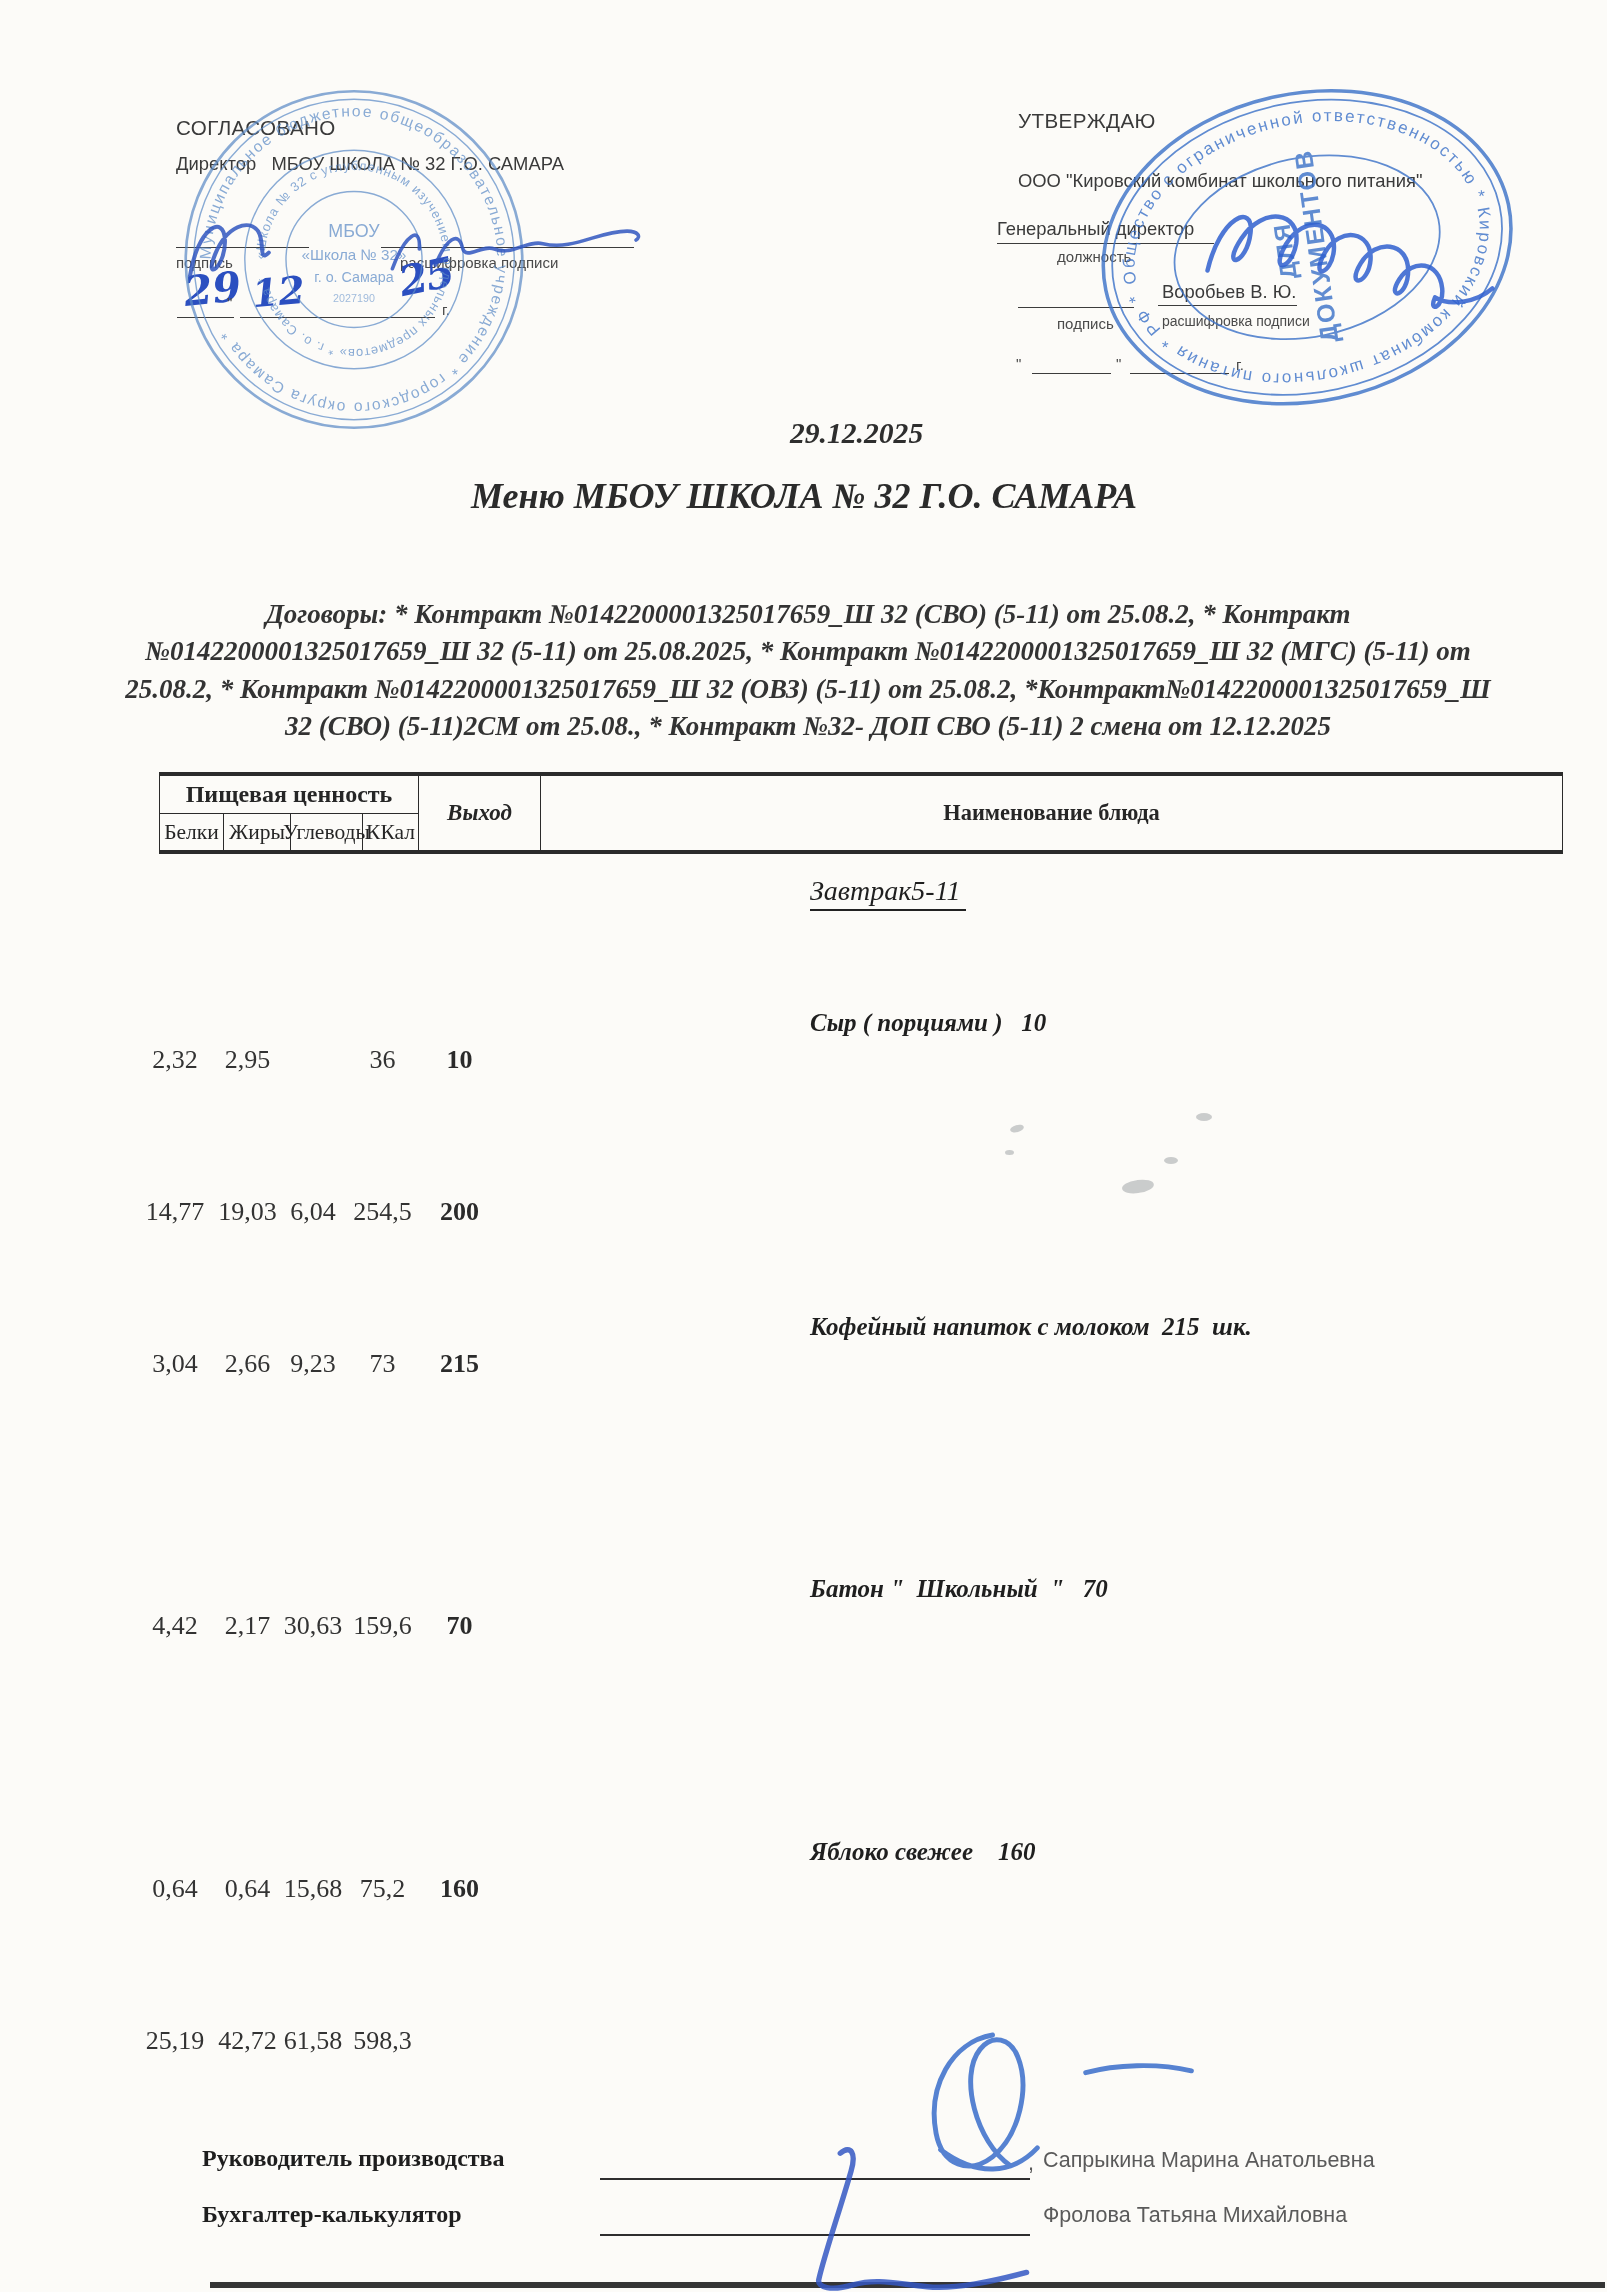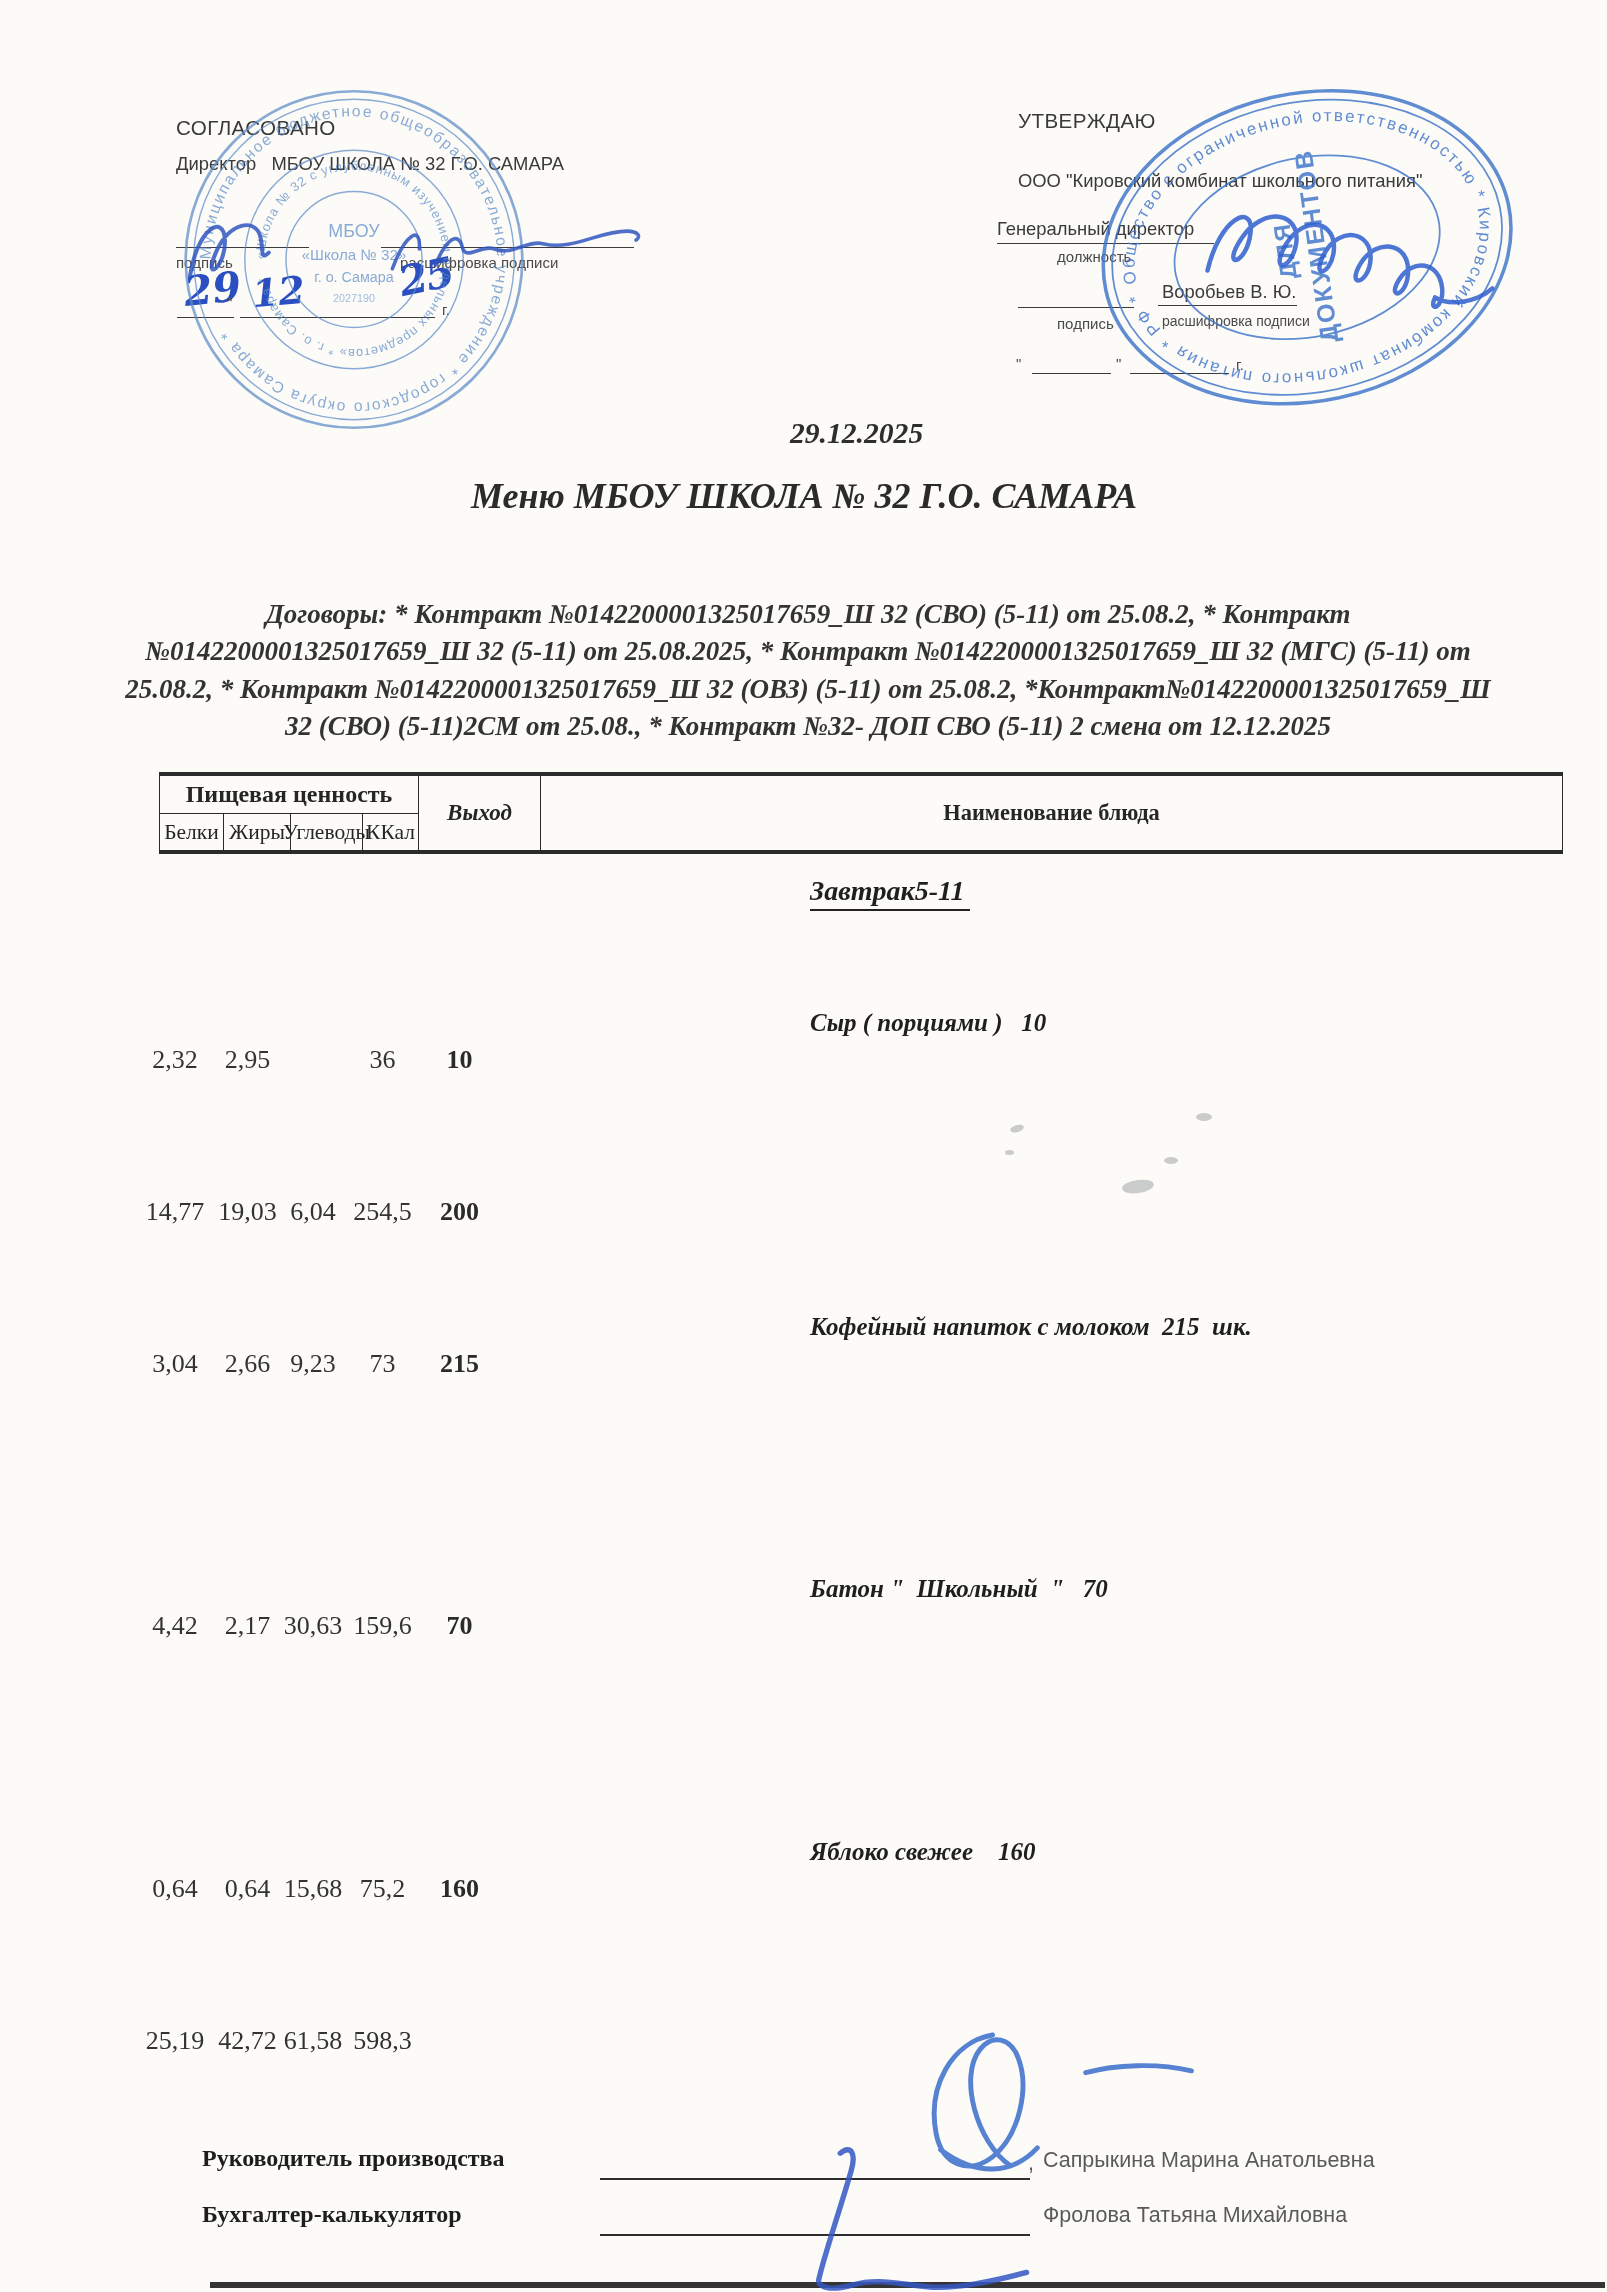--- a/index.html
+++ b/index.html
@@ -35,21 +35,21 @@
   .h-sub{grid-row:2;font-size:21.5px;border-right:1.8px solid #2b2b2b;}
 
   
   .menu{position:absolute;left:134px;top:862px;width:1428px;}
   .mrow{display:flex;align-items:center;min-height:41px;}
   .num{font-size:26px;color:#333;text-align:center;white-space:pre-wrap;}
   .c-p{width:82px;} .c-f{width:63px;} .c-c{width:68px;} .c-k{width:71px;}
   .c-o{width:83px;font-weight:bold;color:#2b2b2b;}
   .c-gap{width:309px;}
   .c-d{flex:1;font-style:italic;font-weight:bold;font-size:25px;color:#1f1f1f;line-height:1.5;white-space:pre-wrap;}
-  .sec-title{width:fit-content;margin:12.5px 0 18px 676px;font-size:28px;font-weight:bold;font-style:italic;
+  .sec-title{width:fit-content;margin:12.5px 0 18px 676px;font-size:28px;font-weight:normal;font-style:italic;
              color:#1f1f1f;border-bottom:2.7px solid #222;padding:0 5.4px 2.7px 0;}
 
   
   .role{font-size:24px;font-weight:bold;color:#1e1e1e;}
   .fname{font-family:"Liberation Sans",sans-serif;font-size:21.5px;color:#5a5a5a;}
   .fline{border-bottom:2.7px solid #2e2e2e;height:0;}
 
   .smudge{position:absolute;background:#8d9297;border-radius:50%;opacity:.45;}
   .bottom-strip{position:absolute;left:210px;top:2282px;width:1395px;height:6.3px;background:#242424;opacity:.92;}
 </style>

